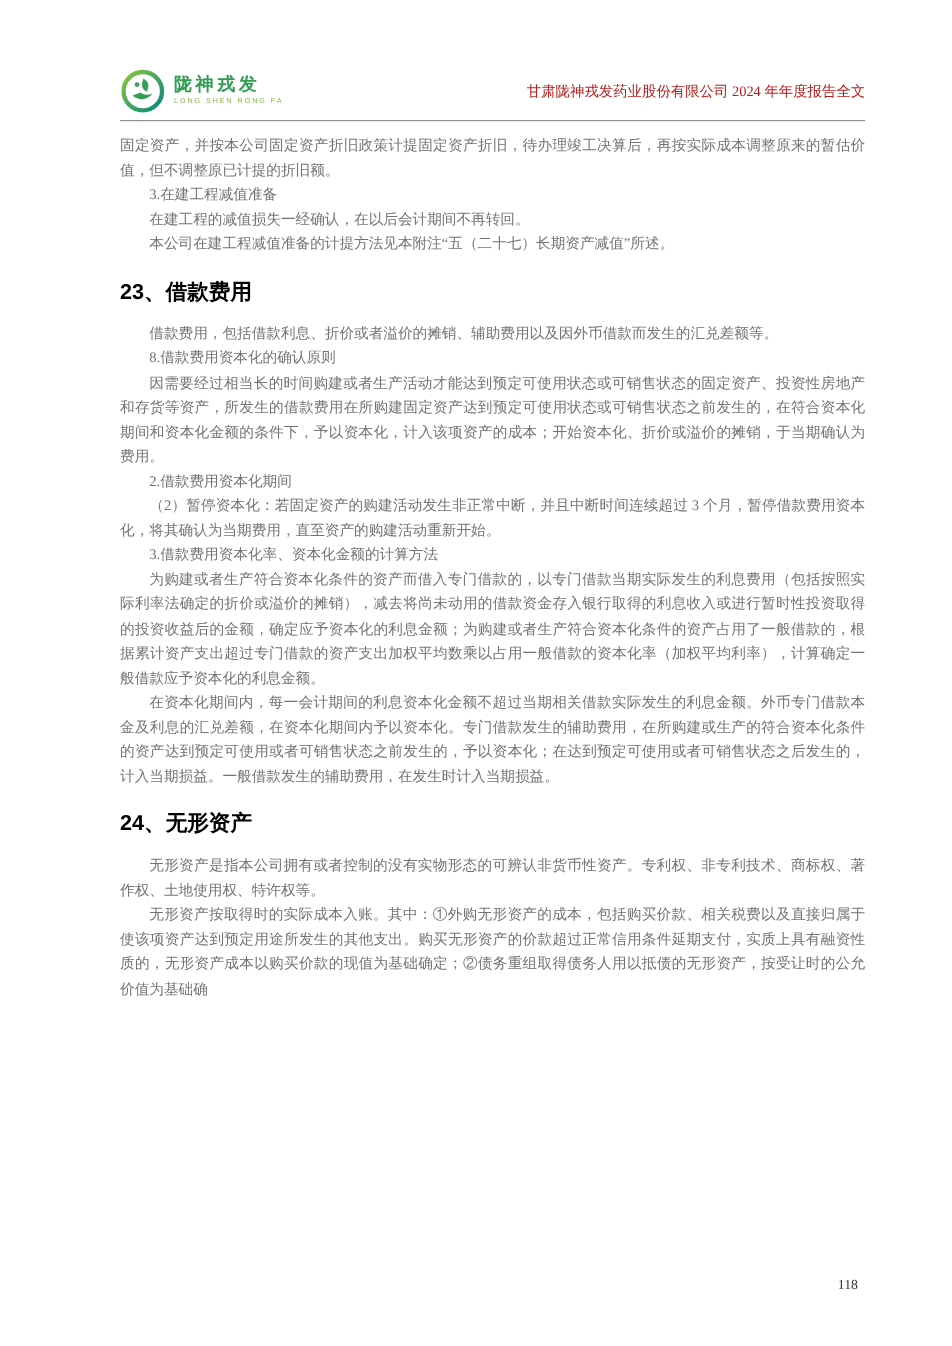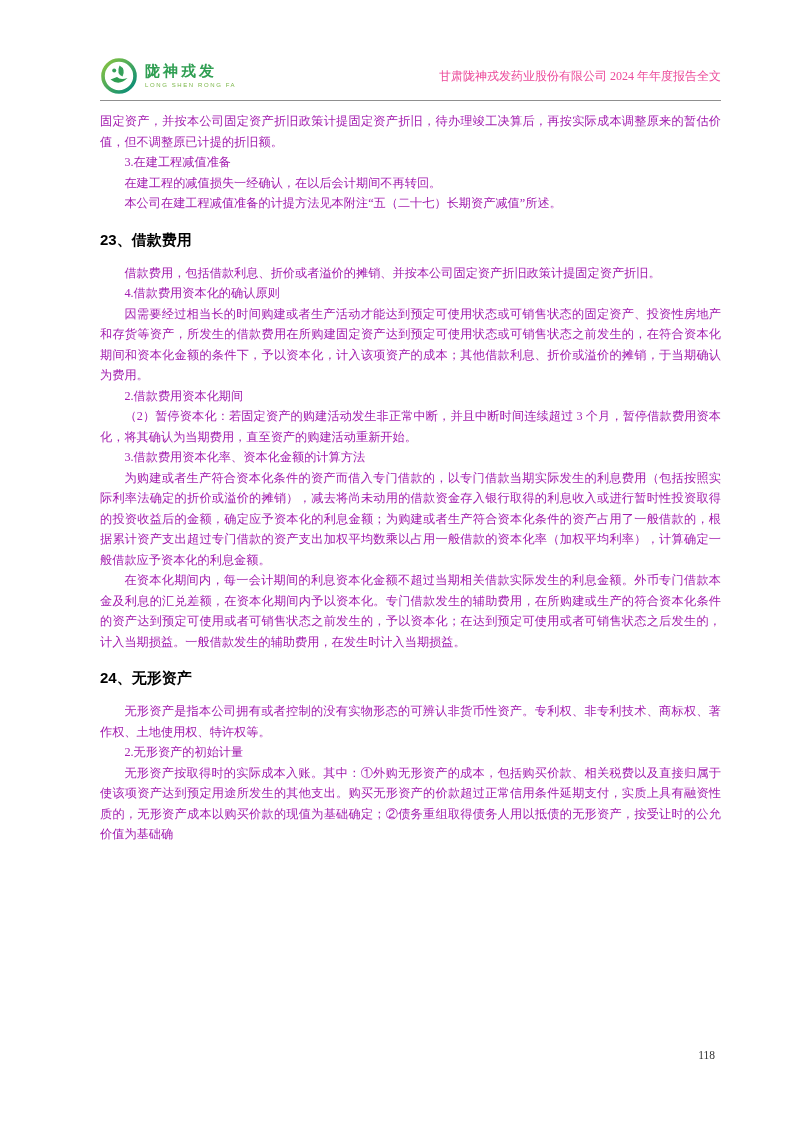--- a/index.html
+++ b/index.html
@@ -24,45 +24,45 @@
   .logo-mark { display:inline-flex; width:38px; height:38px; }
   .logo-textcol { display:flex; flex-direction:column; line-height:1.1; }
   .logo-cn {
     font-family:"Liberation Sans","DejaVu Sans",sans-serif;
     font-weight:bold; font-size:15px; letter-spacing:3px; color:#2f9e52;
   }
   .logo-en {
     font-family:"Liberation Sans","DejaVu Sans",sans-serif;
     font-size:6px; letter-spacing:1.6px; color:#7ab648; margin-top:2px;
   }
-  .header-title { font-size:12px; color:#ec4899; white-space:nowrap;text-align:right; }
+  .header-title { font-size:12px; color:#b91c1c; white-space:nowrap;text-align:right; }
   .header-rule { border-bottom:1px solid #8f8f8f; margin-top:1px; }
 
   
   .doc-body { margin-top:10px; text-align:justify; }
   .body-para {
     font-size:12.2px;
     line-height:20.5px;
-    color:#a21caf;
+    color:#737373;
   }
   .body-para.indent { text-indent:2em; }
   .sec-heading {
     font-family:"Liberation Sans","DejaVu Sans",sans-serif;
-    font-size:15px; font-weight:bold; color:#000;
+    font-size:18px; font-weight:bold; color:#000;
     margin:17px 0 13px 0;
   }
   .sub-heading {
     font-family:"Liberation Sans","DejaVu Sans",sans-serif;
     font-size:14px; font-weight:bold; color:#000;
     margin:15px 0 13px 0; text-indent:0.5em;
   }
 
   
   .page-footer {
-    position:absolute; right:78px; bottom:76px;
+    position:absolute; right:78px; bottom:60px;
   }
   .page-number { font-size:11.5px; color:#333; }
 </style>
 </head>
 <body>
 
 <div class="page">
 
   <header class="page-header">
     <div class="logo">
@@ -89,31 +89,30 @@
   </header>
 
   <div class="header-rule"></div>
 
   <main class="doc-body">
       <p class="body-para">固定资产，并按本公司固定资产折旧政策计提固定资产折旧，待办理竣工决算后，再按实际成本调整原来的暂估价值，但不调整原已计提的折旧额。</p>
       <p class="body-para indent">3.在建工程减值准备</p>
       <p class="body-para indent">在建工程的减值损失一经确认，在以后会计期间不再转回。</p>
       <p class="body-para indent">本公司在建工程减值准备的计提方法见本附注“五（二十七）长期资产减值”所述。</p>
       <h2 class="sec-heading">23、借款费用</h2>
-      <p class="body-para indent">借款费用，包括借款利息、折价或者溢价的摊销、并按本公司固定资产折旧政策计提固定资产折旧。</p>
-      <p class="body-para indent">4.借款费用资本化的确认原则</p>
-      <p class="body-para indent">因需要经过相当长的时间购建或者生产活动才能达到预定可使用状态或可销售状态的固定资产、投资性房地产和存货等资产，所发生的借款费用在所购建固定资产达到预定可使用状态或可销售状态之前发生的，在符合资本化期间和资本化金额的条件下，予以资本化，计入该项资产的成本；其他借款利息、折价或溢价的摊销，于当期确认为费用。</p>
+      <p class="body-para indent">借款费用，包括借款利息、折价或者溢价的摊销、辅助费用以及因外币借款而发生的汇兑差额等。</p>
+      <p class="body-para indent">8.借款费用资本化的确认原则</p>
+      <p class="body-para indent">因需要经过相当长的时间购建或者生产活动才能达到预定可使用状态或可销售状态的固定资产、投资性房地产和存货等资产，所发生的借款费用在所购建固定资产达到预定可使用状态或可销售状态之前发生的，在符合资本化期间和资本化金额的条件下，予以资本化，计入该项资产的成本；开始资本化、折价或溢价的摊销，于当期确认为费用。</p>
       <p class="body-para indent">2.借款费用资本化期间</p>
       <p class="body-para indent">（2）暂停资本化：若固定资产的购建活动发生非正常中断，并且中断时间连续超过 3 个月，暂停借款费用资本化，将其确认为当期费用，直至资产的购建活动重新开始。</p>
       <p class="body-para indent">3.借款费用资本化率、资本化金额的计算方法</p>
       <p class="body-para indent">为购建或者生产符合资本化条件的资产而借入专门借款的，以专门借款当期实际发生的利息费用（包括按照实际利率法确定的折价或溢价的摊销），减去将尚未动用的借款资金存入银行取得的利息收入或进行暂时性投资取得的投资收益后的金额，确定应予资本化的利息金额；为购建或者生产符合资本化条件的资产占用了一般借款的，根据累计资产支出超过专门借款的资产支出加权平均数乘以占用一般借款的资本化率（加权平均利率），计算确定一般借款应予资本化的利息金额。</p>
       <p class="body-para indent">在资本化期间内，每一会计期间的利息资本化金额不超过当期相关借款实际发生的利息金额。外币专门借款本金及利息的汇兑差额，在资本化期间内予以资本化。专门借款发生的辅助费用，在所购建或生产的符合资本化条件的资产达到预定可使用或者可销售状态之前发生的，予以资本化；在达到预定可使用或者可销售状态之后发生的，计入当期损益。一般借款发生的辅助费用，在发生时计入当期损益。</p>
       <h2 class="sec-heading">24、无形资产</h2>
       <p class="body-para indent">无形资产是指本公司拥有或者控制的没有实物形态的可辨认非货币性资产。专利权、非专利技术、商标权、著作权、土地使用权、特许权等。</p>
-      <p class="body-para indent">2.无形资产的初始计量</p>
       <p class="body-para indent">无形资产按取得时的实际成本入账。其中：①外购无形资产的成本，包括购买价款、相关税费以及直接归属于使该项资产达到预定用途所发生的其他支出。购买无形资产的价款超过正常信用条件延期支付，实质上具有融资性质的，无形资产成本以购买价款的现值为基础确定；②债务重组取得债务人用以抵债的无形资产，按受让时的公允价值为基础确</p>
     </main>
 
   <footer class="page-footer">
     <span class="page-number">118</span>
   </footer>
 
 </div>
 
 </body></html>

